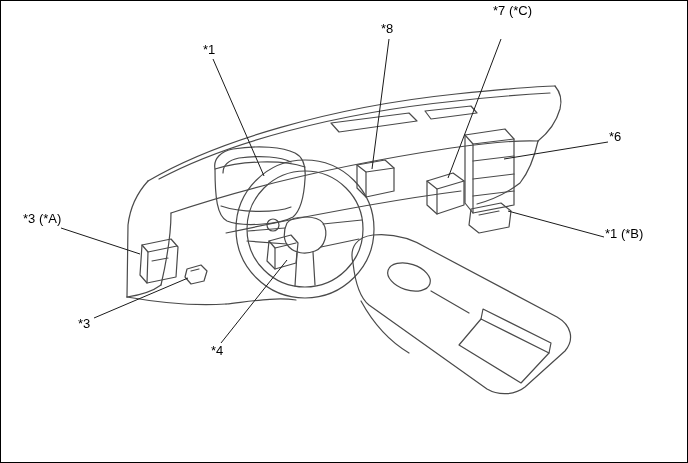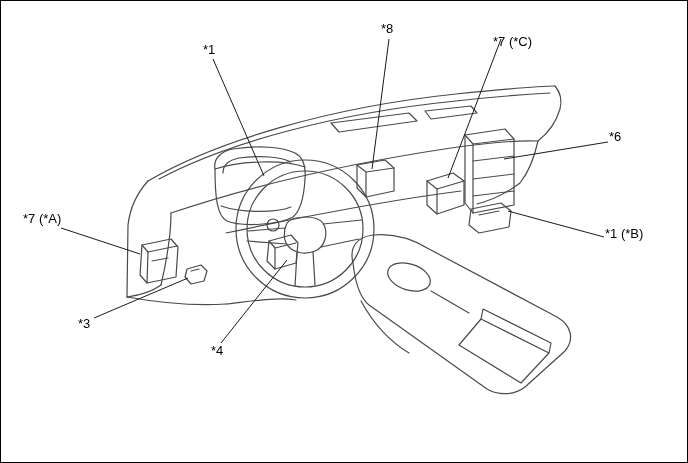--- a/index.html
+++ b/index.html
@@ -138,27 +138,27 @@
       <line x1="607" y1="141" x2="503" y2="158"></line>
       <line x1="603" y1="236" x2="507" y2="210"></line>
       <line x1="60" y1="227" x2="139" y2="253"></line>
       <line x1="93" y1="317" x2="187" y2="277"></line>
       <line x1="220" y1="342" x2="286" y2="259"></line>
     </g>
   </svg>
 
   <div class="callout" style="left:202px; top:42px;">*1</div>
 
-  <div class="callout" style="left:22px; top:211px;">*7 (*A)</div>
+  <div class="callout" style="left:22px; top:211px;">*3 (*A)</div>
 
   <div class="callout" style="left:77px; top:316px;">*3</div>
 
   <div class="callout" style="left:210px; top:343px;">*4</div>
 
   <div class="callout" style="left:604px; top:226px;">*1 (*B)</div>
 
   <div class="callout" style="left:608px; top:129px;">*6</div>
 
-  <div class="callout" style="left:492px; top:34px;">*7 (*C)</div>
+  <div class="callout" style="left:492px; top:3px;">*7 (*C)</div>
 
   <div class="callout" style="left:380px; top:21px;">*8</div>
 
 </div>
 
 </body></html>

